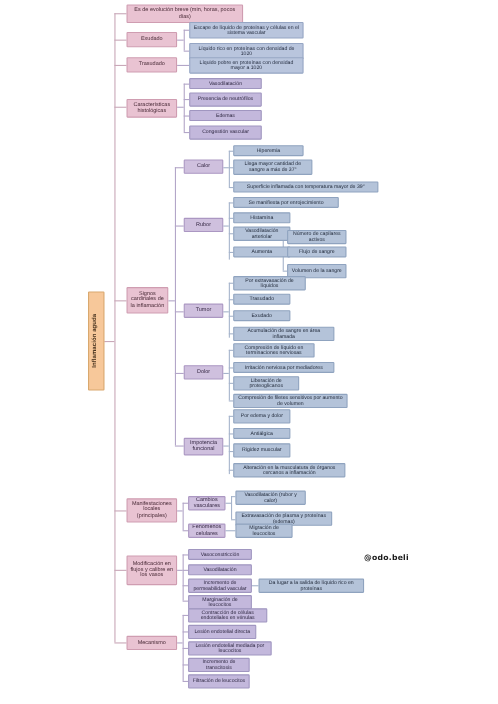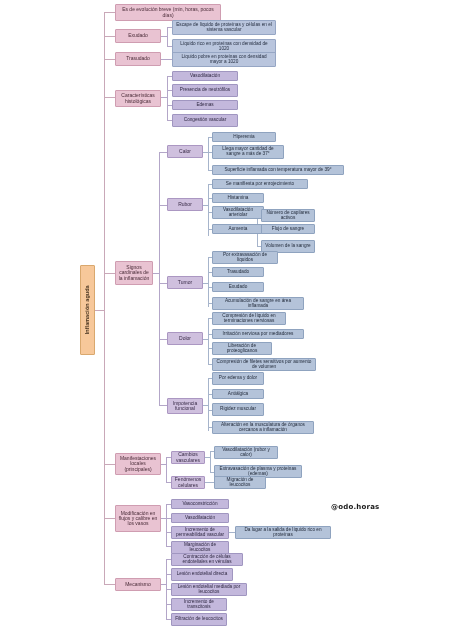--- a/index.html
+++ b/index.html
@@ -255,15 +255,15 @@
   <div class="node lvl4" style="left:235px;top:526px;width:96px;height:13px;">Da lugar a la salida de líquido rico en proteínas</div>
   <div class="node lvl3p" style="left:171px;top:541px;width:58px;height:13px;">Marginación de leucocitos</div>
 
   <div class="node lvl1" style="left:115px;top:578px;width:46px;height:13px;">Mecanismo</div>
   <div class="node lvl3p" style="left:171px;top:553px;width:72px;height:13px;">Contracción de células endoteliales en vénulas</div>
   <div class="node lvl3p" style="left:171px;top:568px;width:62px;height:13px;">Lesión endotelial directa</div>
   <div class="node lvl3p" style="left:171px;top:583px;width:76px;height:13px;">Lesión endotelial mediada por leucocitos</div>
   <div class="node lvl3p" style="left:171px;top:598px;width:56px;height:13px;">Incremento de transcitosis</div>
   <div class="node lvl3p" style="left:171px;top:613px;width:56px;height:13px;">Filtración de leucocitos</div>
 
-  <div class="wm" style="left:331px;top:503px;">@odo.horas</div>
+  <div class="wm" style="left:331px;top:503px;">@odo.beli</div>
 
 </div>
 
 </body></html>

